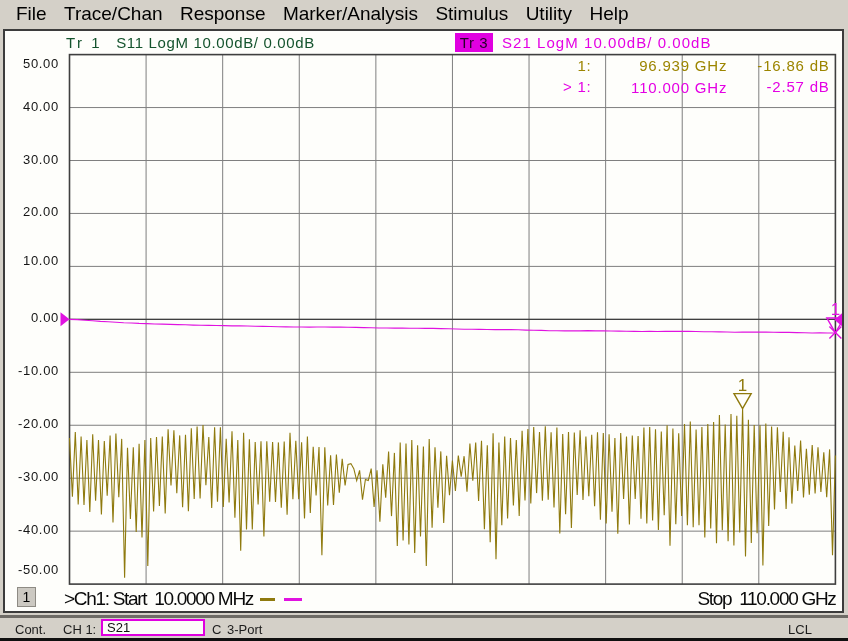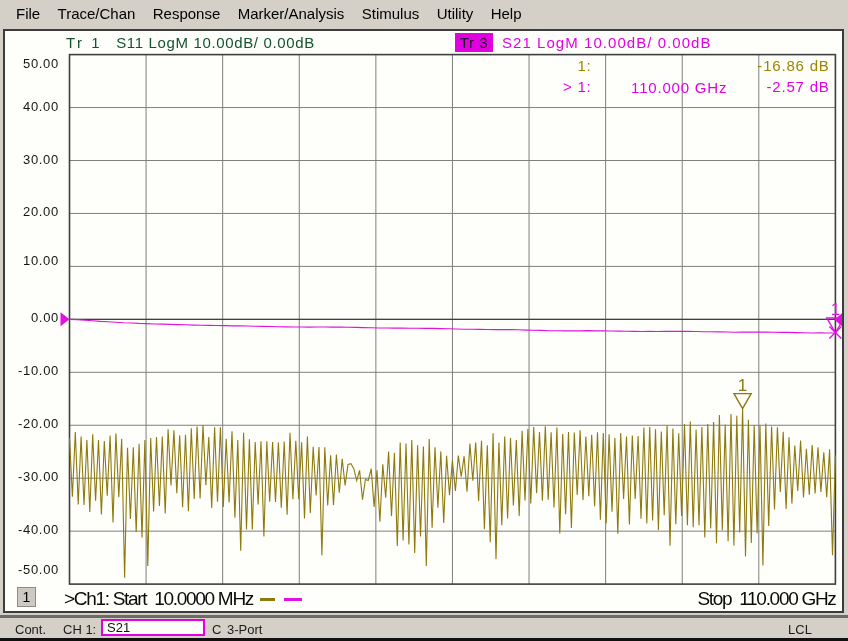--- a/index.html
+++ b/index.html
@@ -6,21 +6,21 @@
   html,body { width:848px; height:641px; }
   body {
     position:relative; overflow:hidden;
     background:#d4d0c8;
     font-family:"Liberation Sans","DejaVu Sans",sans-serif;
   }
   
   .menubar {
     position:absolute; left:0; top:0; width:848px; height:28px;
     background:#d4d0c8; display:flex; align-items:center;
-    padding-left:16px; font-size:15px; color:#000;
+    padding-left:16px; font-size:19px; color:#000;
   }
   .menubar .mitem { padding:3px 8.7px 4px 8.7px; cursor:default; }
   .menubar .mitem:first-child { padding-left:0; }
   
   .screen {
     position:absolute; left:3px; top:29px; width:841px; height:584px;
     border:2px solid #3c3c3c; background:#fefefb;
   }
   #plot-svg { position:absolute; left:0; top:0; }
   .overlay { position:absolute; left:0; top:0; width:848px; height:641px; pointer-events:none; }
@@ -106,20 +106,21 @@
 </div>
 
 <div class="overlay">
 
   <div class="abs trace-title" style="left: 66px; color: #14532d;"><span style="letter-spacing:2.5px;">Tr 1</span><span style="display:inline-block;width:14px;"></span><span>S11 LogM 10.00dB/ 0.00dB</span></div>
 
   <div class="abs badge-tr3" style="left: 455px; background: rgb(224, 0, 224); color: rgb(38, 0, 42);">Tr 3</div>
   <div class="abs trace-title tr3-title" style="left: 502px; color: rgb(228, 0, 228);">S21 LogM 10.00dB/ 0.00dB</div>
 
   <div class="abs mrow" id="mk-row0-label" style="left: 511.6px; width: 80px; top: 57px; color: rgb(156, 133, 0);">1:</div>
+  <div class="abs mrow" id="mk-row0-freq" style="left: 577.2px; width: 150px; top: 57px; color: rgb(156, 133, 0);">96.939 GHz</div>
   <div class="abs mrow" id="mk-row0-value" style="left: 719.6px; width: 110px; top: 57px; color: rgb(156, 133, 0);">-16.86 dB</div>
   <div class="abs mrow" id="mk-row1-label" style="left: 511.6px; width: 80px; top: 77.5px; color: rgb(228, 0, 228);">&gt; 1:</div>
   <div class="abs mrow" id="mk-row1-freq" style="left: 577.2px; width: 150px; top: 79px; color: rgb(228, 0, 228);">110.000 GHz</div>
   <div class="abs mrow" id="mk-row1-value" style="left: 719.6px; width: 110px; top: 77.5px; color: rgb(228, 0, 228);">-2.57 dB</div>
 
   <div id="ylabels">
       <div class="abs ylab" style="left: 3px; top: 56.2px;">50.00</div>
       <div class="abs ylab" style="left: 3px; top: 98.55px;">40.00</div>
       <div class="abs ylab" style="left: 3px; top: 151.5px;">30.00</div>
       <div class="abs ylab" style="left: 3px; top: 204.45px;">20.00</div>

